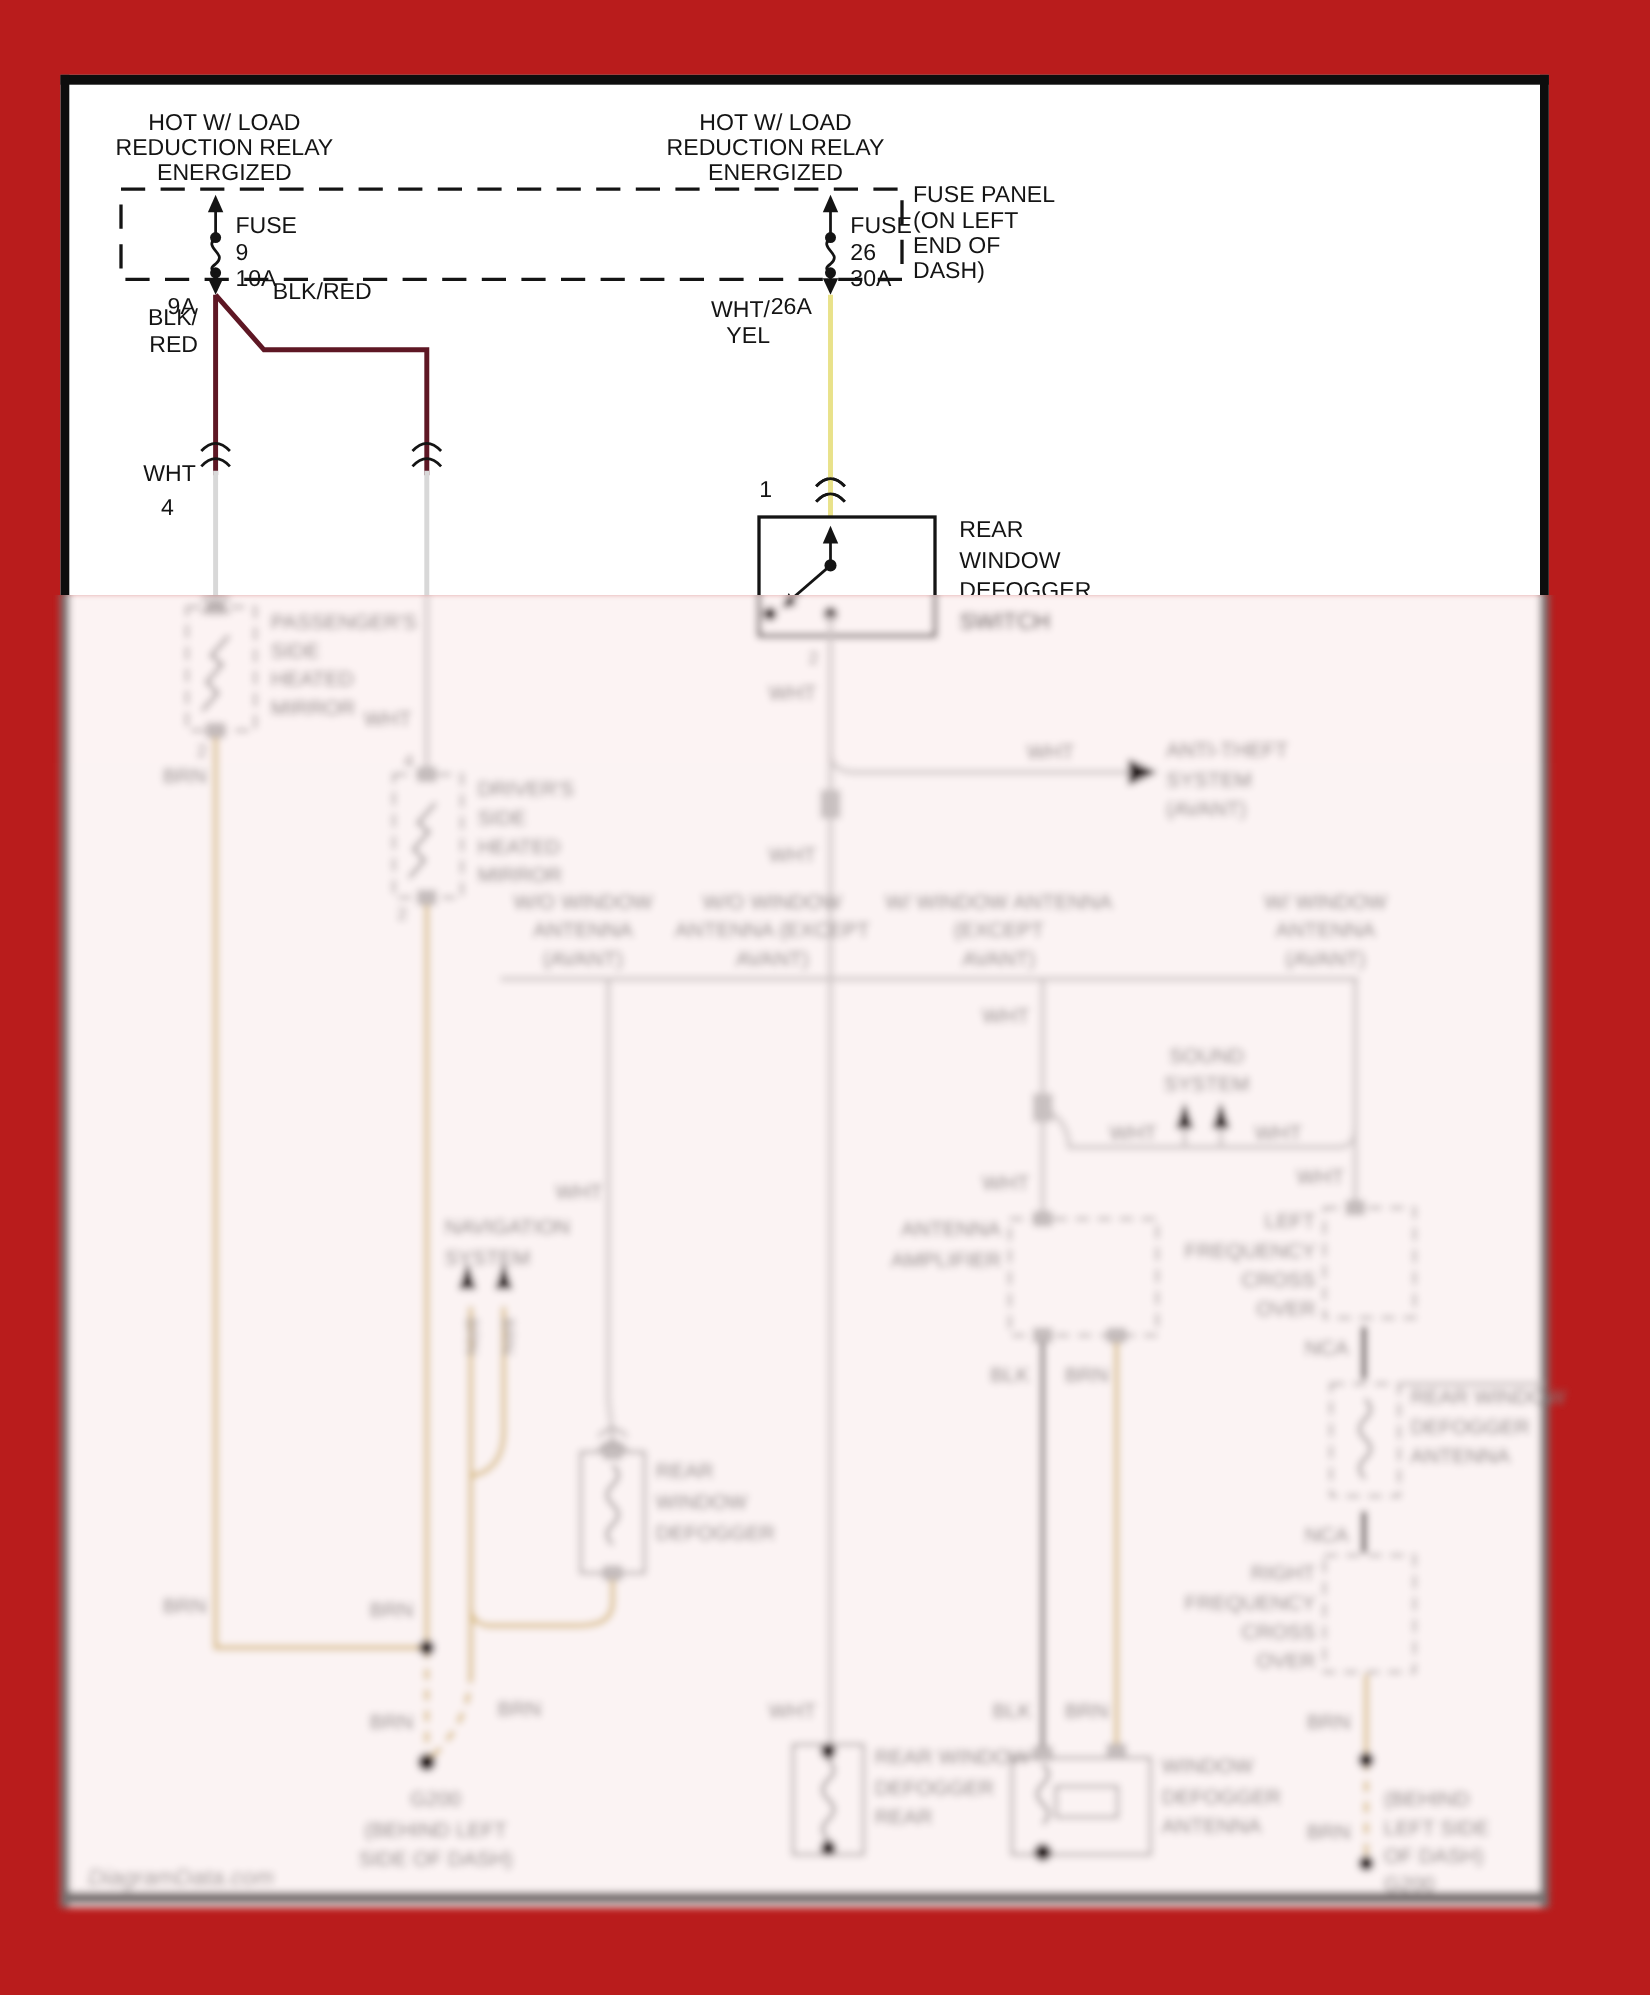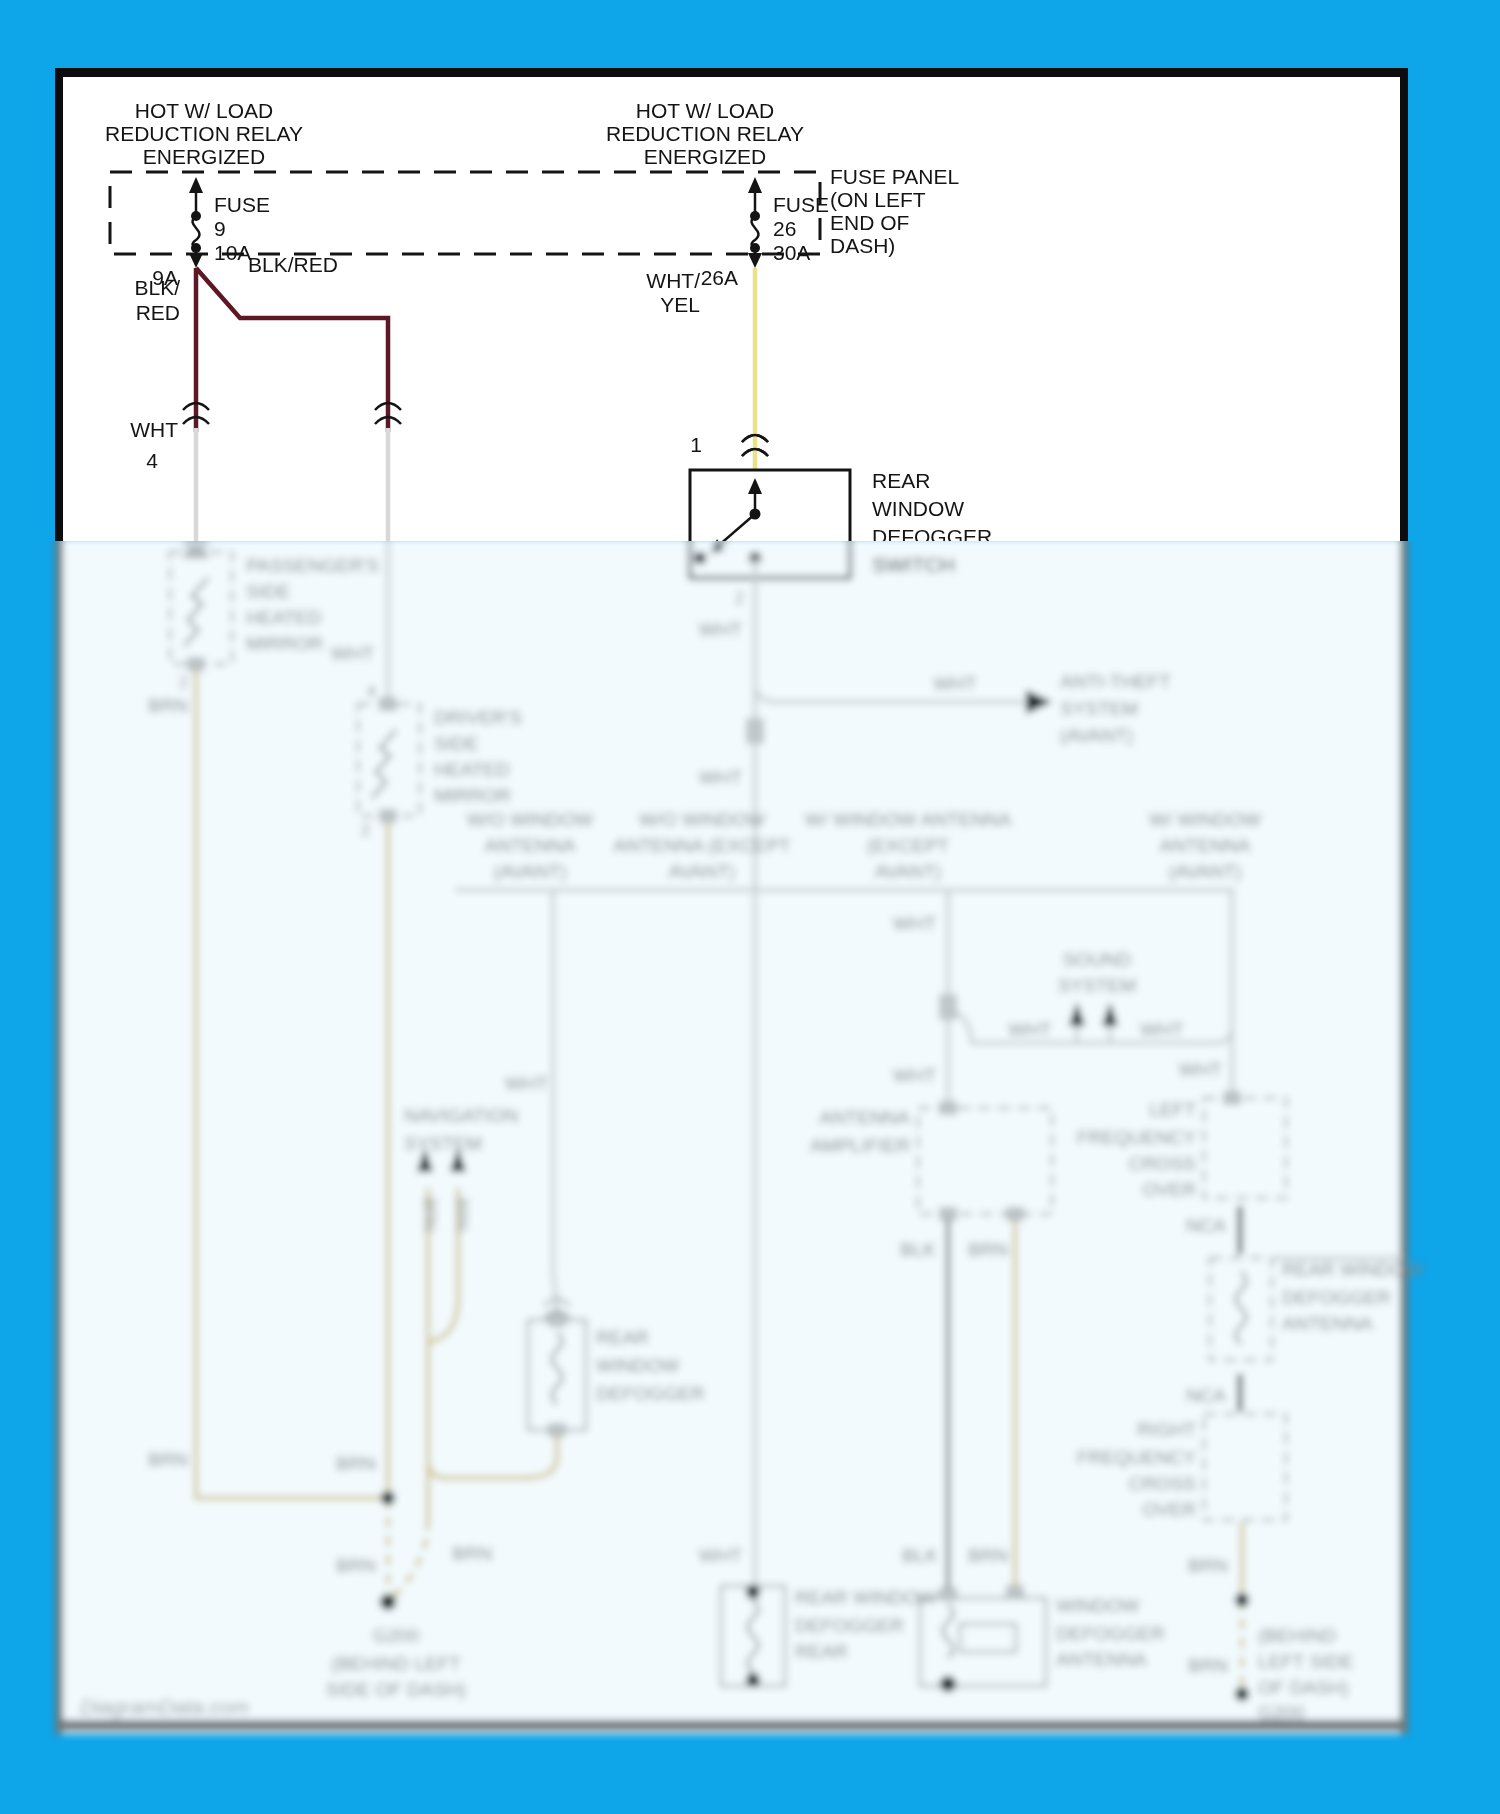--- a/index.html
+++ b/index.html
@@ -1,16 +1,16 @@
 <!DOCTYPE html>
 <html><head>
 <meta charset="utf-8">
 <style>
   html,body{margin:0;padding:0;background:#ffffff;}
-  #canvas{position:relative;width:1500px;height:1814px;background:#0ea5e9;overflow:hidden;}
+  #canvas{position:relative;width:1500px;height:1814px;background:#b91c1c;overflow:hidden;}
   svg{display:block}
   
   .T{font-family:"Liberation Sans",sans-serif;font-size:21px;fill:#141414;}
   .B{font-family:"Liberation Sans",sans-serif;font-size:19px;fill:#828282;}
   .P{font-family:"Liberation Sans",sans-serif;font-size:16px;fill:#8a8a8a;}
   .wm{font-family:"Liberation Sans",sans-serif;font-style:italic;font-size:21px;fill:#9b9b9b;}
   .mid{text-anchor:middle}.end{text-anchor:end}
   
   .wire-red{stroke:#5e1724;stroke-width:4.5;fill:none}
   .wire-yel{stroke:#e9e28a;stroke-width:4.5;fill:none}

